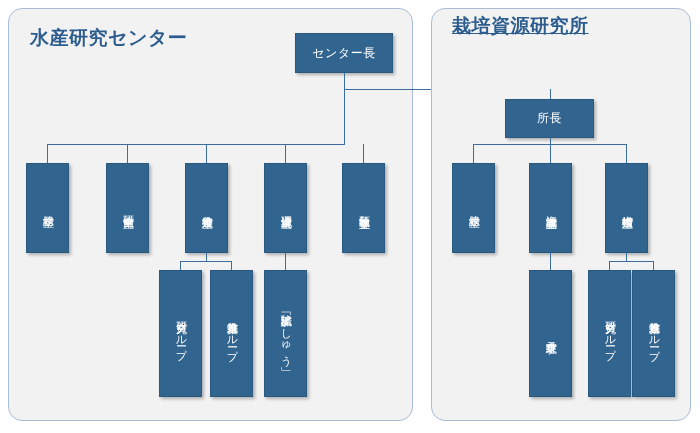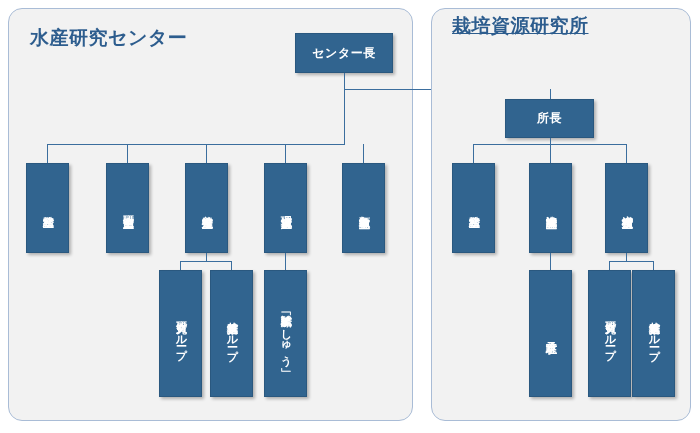--- a/index.html
+++ b/index.html
@@ -58,21 +58,21 @@
     color: #ffffff;
     display: flex;
     align-items: center;
     justify-content: center;
     text-align: center;
     box-shadow: 2px 2px 3px rgba(0,0,0,0.28);
   }
   .box .lbl {
     display: block;
     font-size: 11px;
-    font-weight: 700;
+    font-weight: 400;
     line-height: 1.08;
     letter-spacing: 0.5px;
   }
   
   .box.horiz .lbl {
     writing-mode: horizontal-tb;
     font-size: 12px;
   }
   
   .box.vert .lbl {

